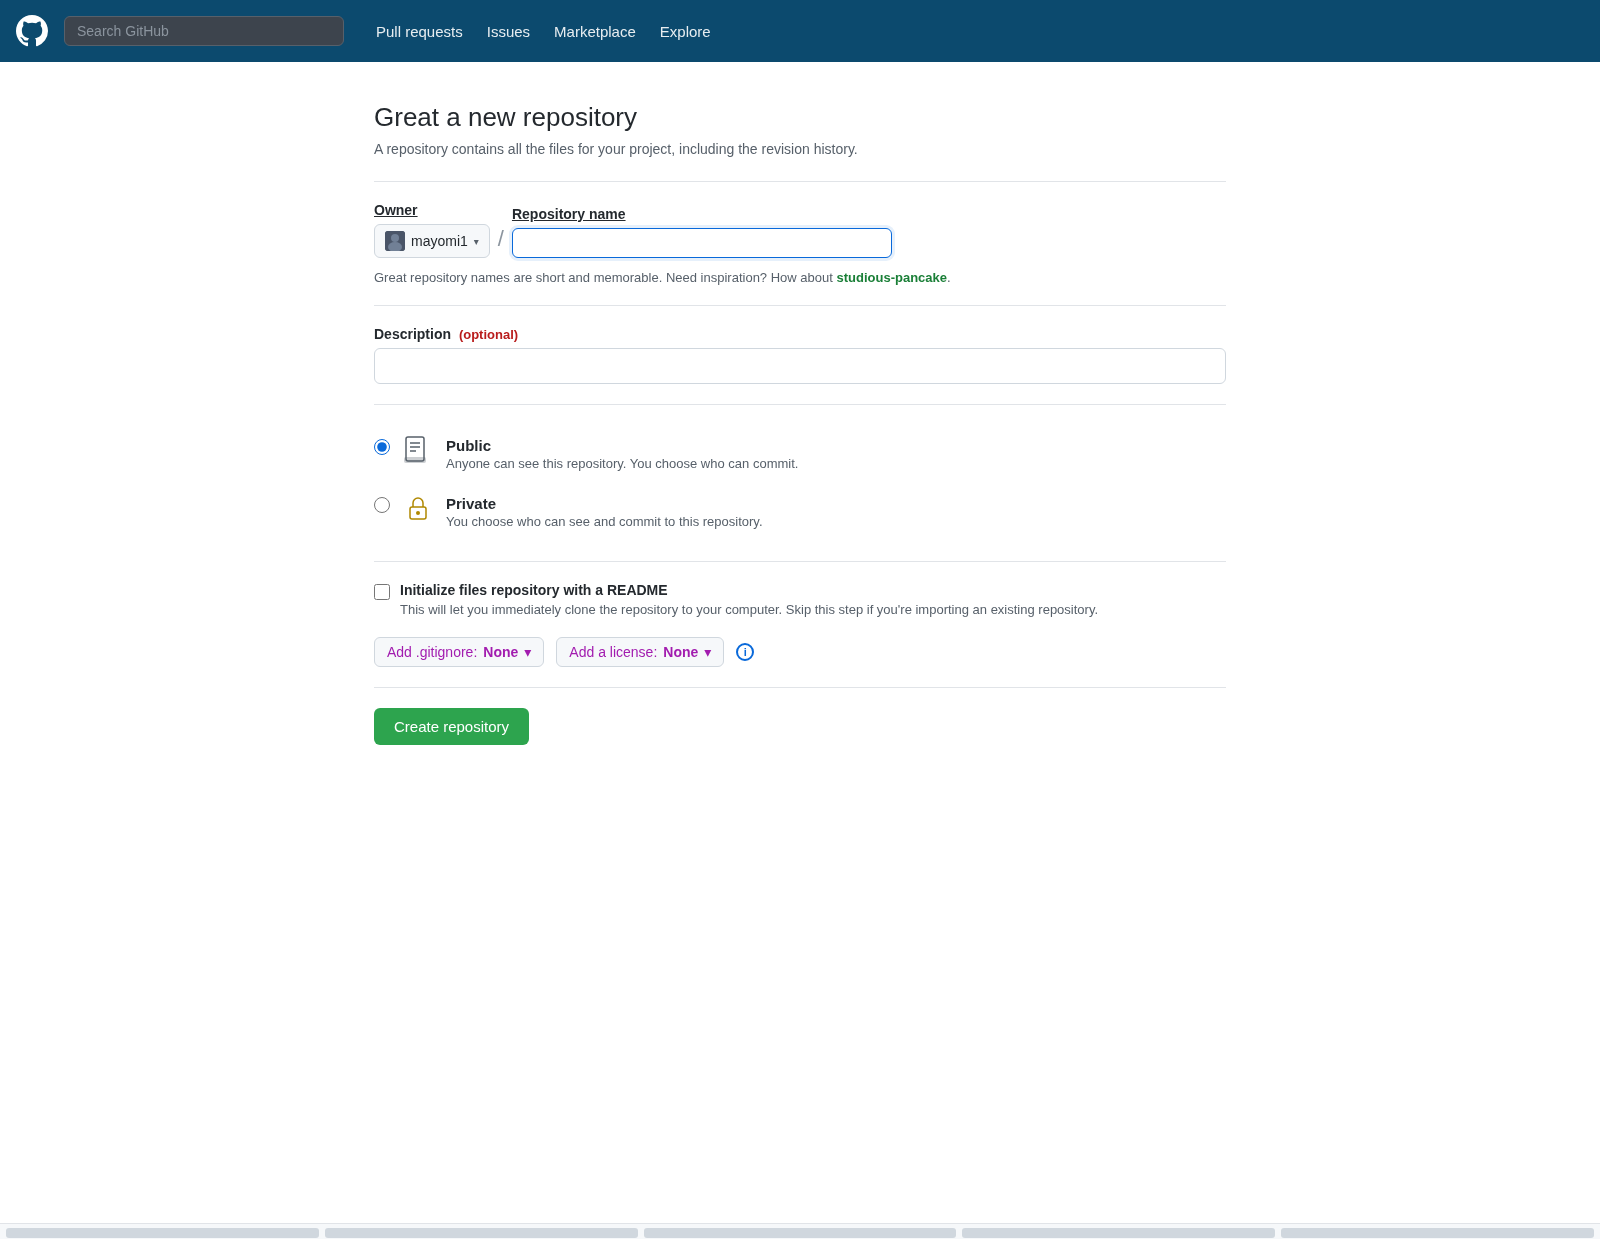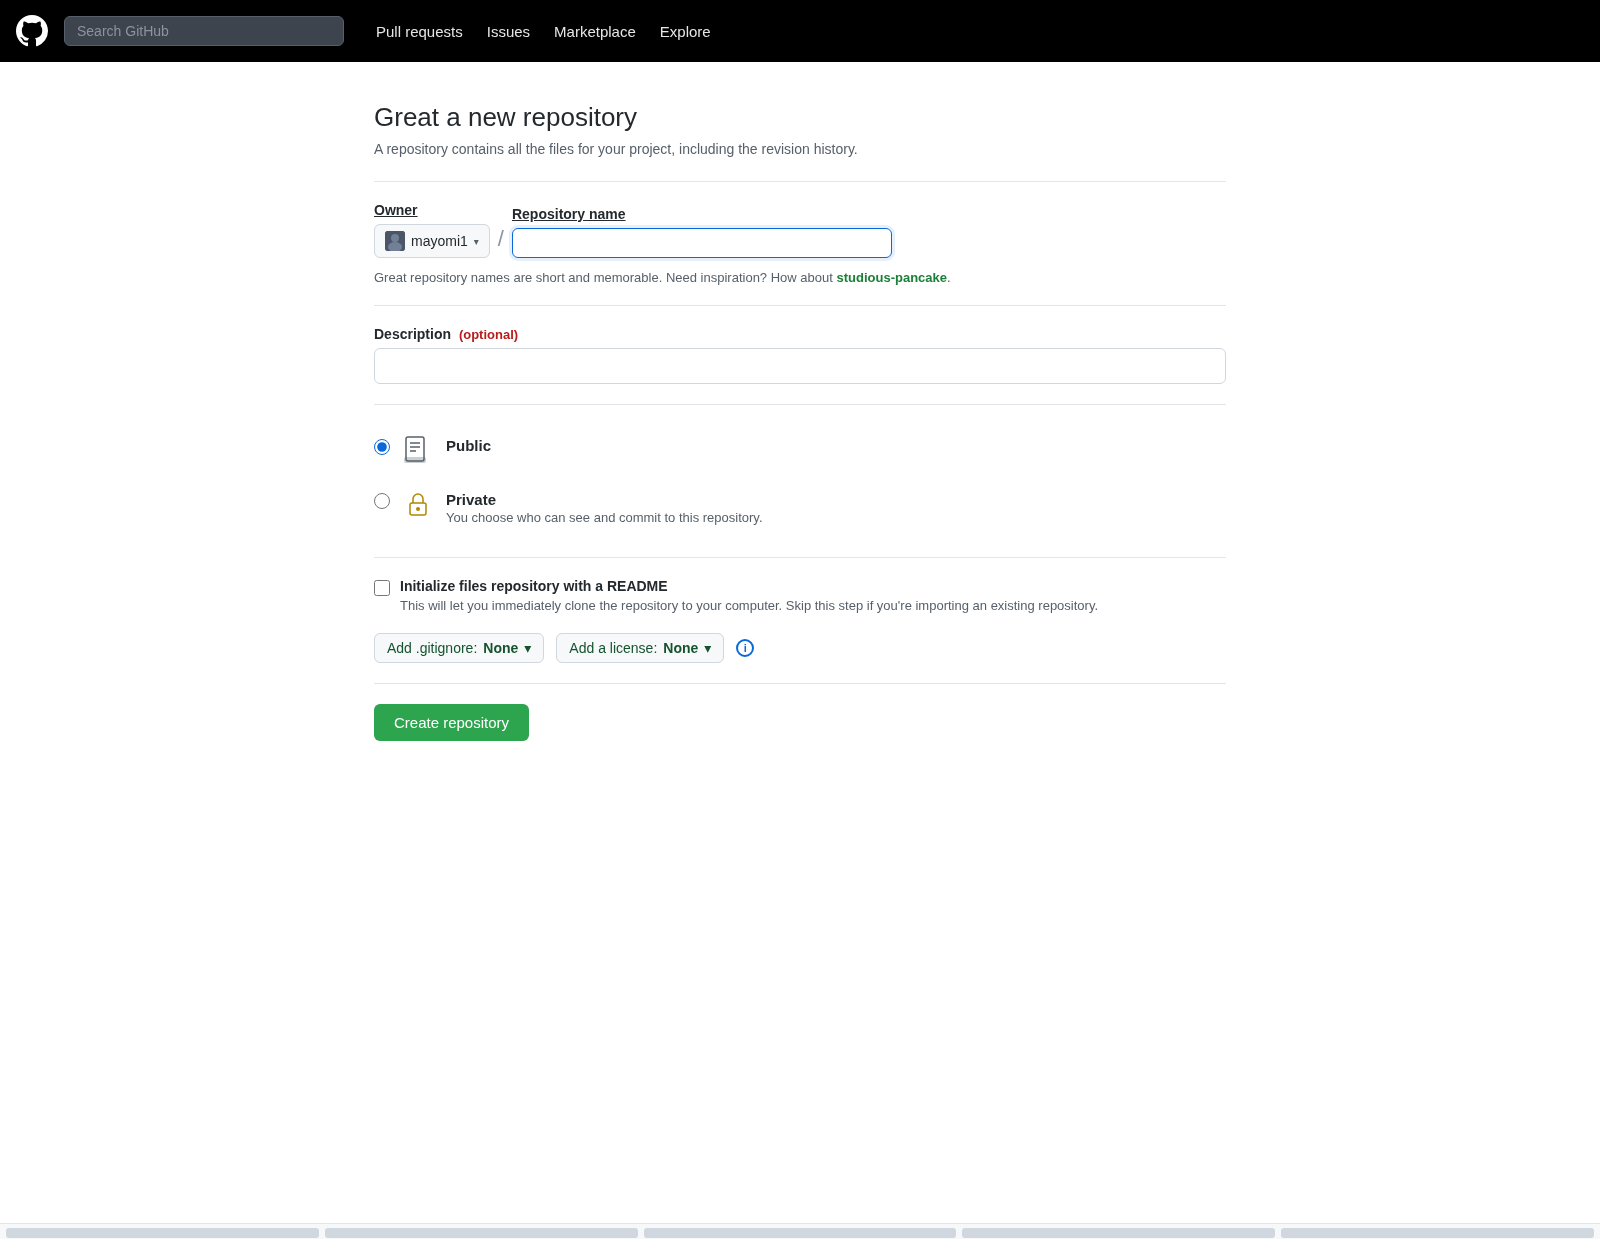--- a/index.html
+++ b/index.html
@@ -1,20 +1,20 @@
 <!DOCTYPE html>
 <html><head>
   <meta charset="utf-8">
   <style>
     * { box-sizing: border-box; margin: 0; padding: 0; }
     body { font-family: -apple-system, BlinkMacSystemFont, "Segoe UI", Helvetica, Arial, sans-serif; font-size: 14px; color: #24292e; background: #fff; }
 
     
     .navbar {
-      background: #000000;
+      background: #0c4a6e;
       display: flex;
       align-items: center;
       padding: 0 16px;
       height: 62px;
       gap: 16px;
     }
     .navbar-logo {
       width: 32px;
       height: 32px;
       fill: #fff;
@@ -241,21 +241,21 @@
     }
     .dropdown-btn {
       display: flex;
       align-items: center;
       gap: 6px;
       border: 1px solid #d0d7de;
       border-radius: 6px;
       padding: 6px 12px;
       background: #f6f8fa;
       font-size: 14px;
-      color: #14532d;
+      color: #a21caf;
       cursor: pointer;
     }
     .info-icon {
       width: 18px;
       height: 18px;
       border-radius: 50%;
       border: 2px solid #0969da;
       color: #0969da;
       display: inline-flex;
       align-items: center;
@@ -370,20 +370,21 @@
       <input class="radio-input" type="radio" name="visibility" checked="" style="">
       <svg class="visibility-icon" viewBox="0 0 32 32" fill="none" xmlns="http://www.w3.org/2000/svg">
         <rect x="4" y="2" width="18" height="24" rx="2" fill="none" stroke="#57606a" stroke-width="1.5"></rect>
         <line x1="8" y1="8" x2="18" y2="8" stroke="#57606a" stroke-width="1.5"></line>
         <line x1="8" y1="12" x2="18" y2="12" stroke="#57606a" stroke-width="1.5"></line>
         <line x1="8" y1="16" x2="14" y2="16" stroke="#57606a" stroke-width="1.5"></line>
         <rect x="2" y="22" width="22" height="6" rx="2" fill="#57606a" opacity="0.3"></rect>
       </svg>
       <div class="visibility-text">
         <div class="visibility-title">Public</div>
+        <div class="visibility-desc">Anyone can see this repository. You choose who can commit.</div>
       </div>
     </div>
 
     <div class="visibility-option">
       <input class="radio-input" type="radio" name="visibility" style="">
       <svg class="visibility-icon" viewBox="0 0 32 32" fill="none" xmlns="http://www.w3.org/2000/svg">
         <rect x="8" y="14" width="16" height="12" rx="2" fill="none" stroke="#b08800" stroke-width="1.5"></rect>
         <path d="M11 14V10a5 5 0 0 1 10 0v4" stroke="#b08800" stroke-width="1.5" fill="none"></path>
         <circle cx="16" cy="20" r="2" fill="#b08800"></circle>
       </svg>

